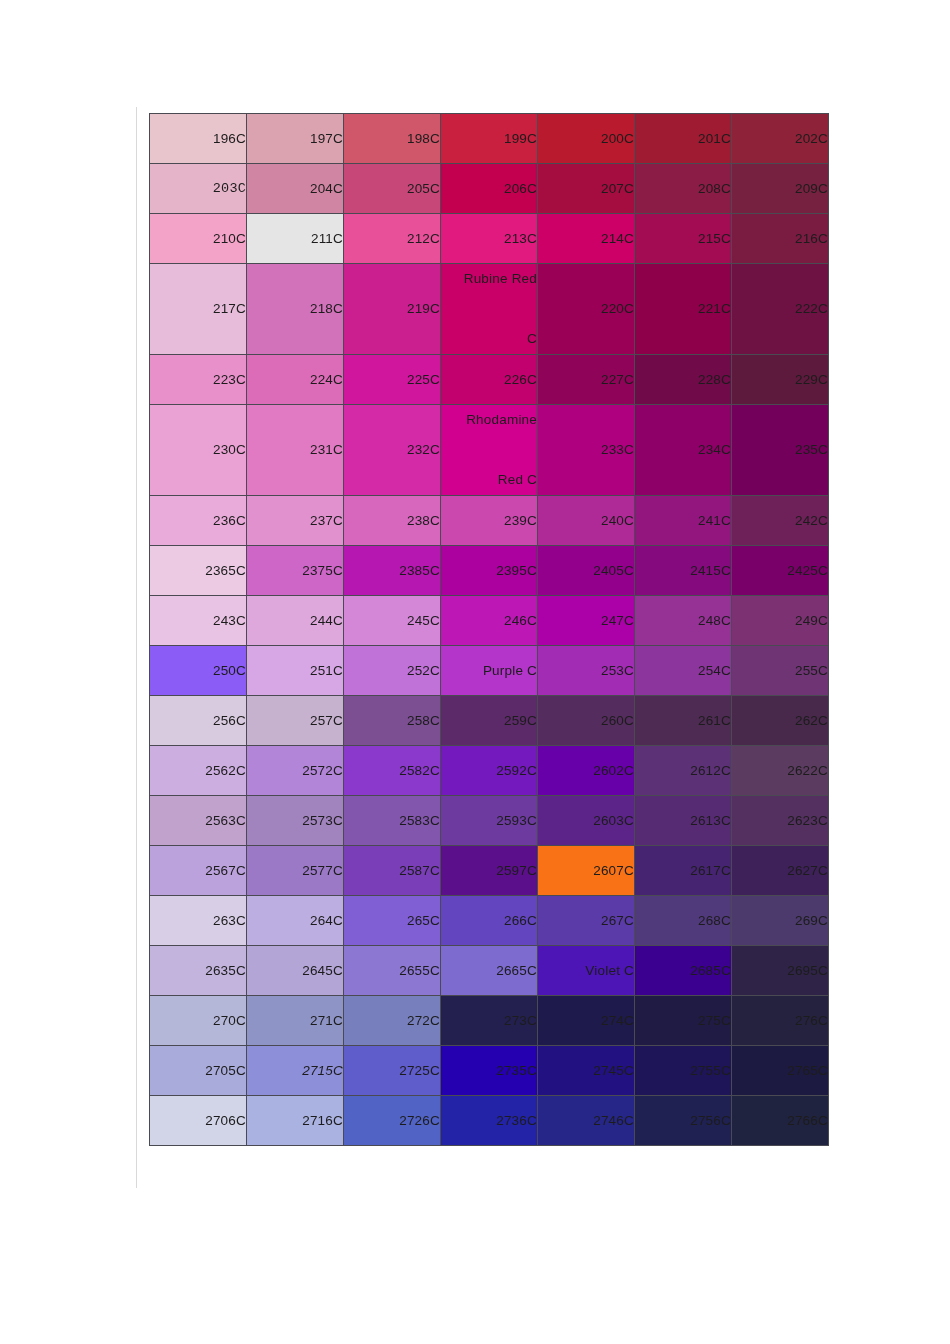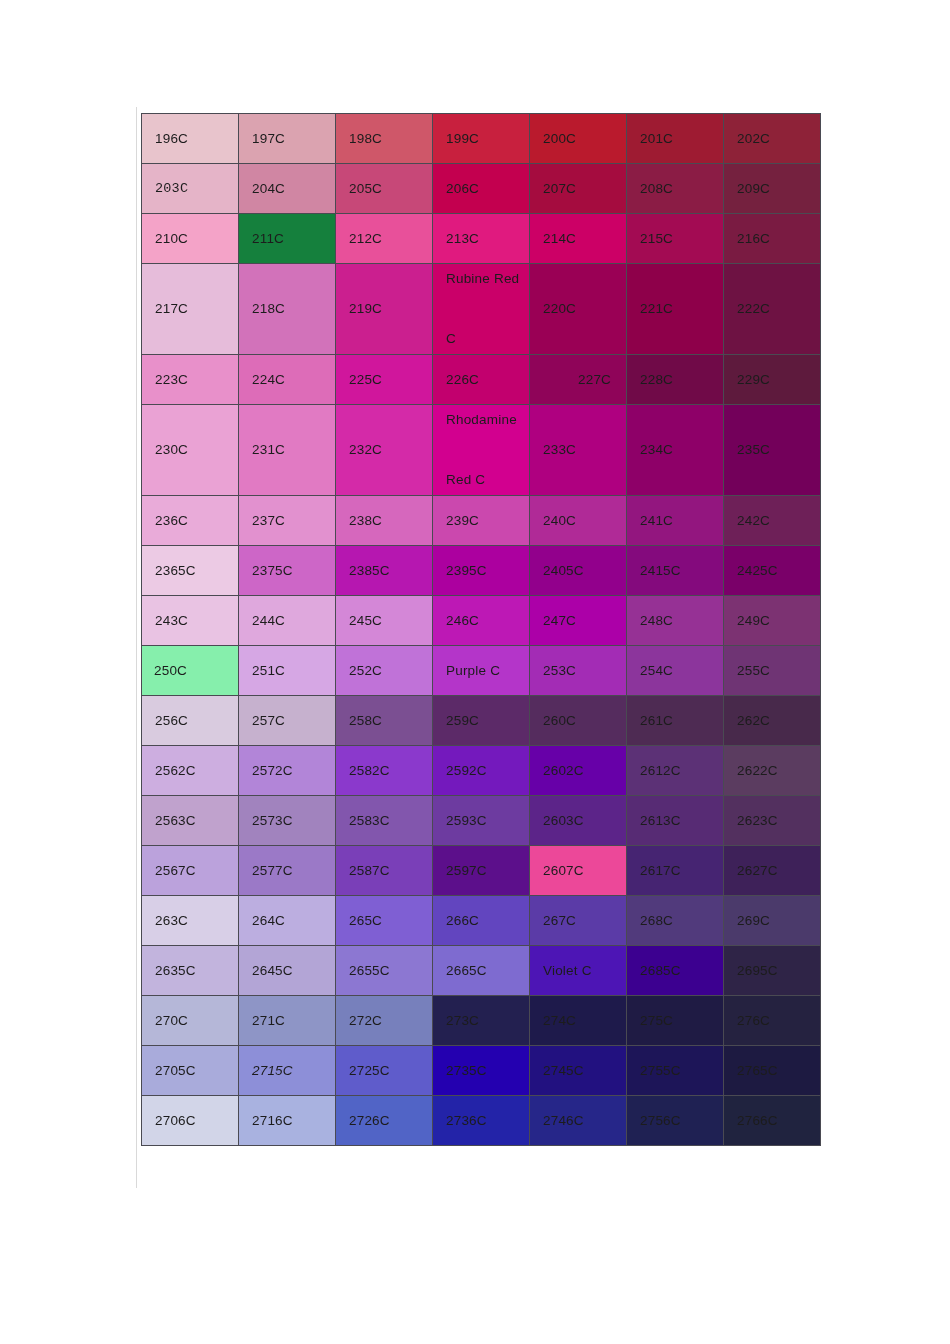--- a/index.html
+++ b/index.html
@@ -20,25 +20,26 @@
     position: absolute;
     left: 136px;
     top: 107px;
     width: 1px;
     height: 1081px;
     background: #d9d9d9;
   }
 
   #swatch-table {
     position: absolute;
-    left: 141px;
+    left: 149px;
     top: 113px;
     border-collapse: collapse;
     table-layout: fixed;
     width: 679px;
+    text-align: right;
   }
 
   #swatch-table td {
     border: 1px solid #4a4a52;
     padding: 0 0 0 13px;
     vertical-align: middle;
     font-size: 13.5px;
     line-height: 30px;
     color: #1c1c1c;
     letter-spacing: 0.2px;
@@ -80,21 +81,21 @@
         <td style="background: rgb(229, 180, 200); font-family: Liberation Mono, monospace;">203C</td>
         <td style="background: rgb(208, 134, 163);">204C</td>
         <td style="background: rgb(199, 72, 120);">205C</td>
         <td style="background: rgb(195, 0, 79);">206C</td>
         <td style="background: rgb(165, 12, 63);">207C</td>
         <td style="background: rgb(139, 28, 69);">208C</td>
         <td style="background: rgb(117, 33, 63);">209C</td>
       </tr>
       <tr>
         <td style="background: rgb(244, 163, 200);">210C</td>
-        <td style="background: #15803d; margin-top: 28px;">211C</td>
+        <td style="background: #e5e5e5; margin-top: 28px;">211C</td>
         <td style="background: rgb(232, 80, 154);">212C</td>
         <td style="background: rgb(224, 26, 127);">213C</td>
         <td style="background: rgb(204, 0, 102);">214C</td>
         <td style="background: rgb(163, 11, 83);">215C</td>
         <td style="background: rgb(122, 27, 66);">216C</td>
       </tr>
       <tr class="tall">
         <td style="background: rgb(230, 188, 218);">217C</td>
         <td style="background: rgb(210, 114, 186);">218C</td>
         <td style="background: rgb(203, 31, 143);">219C</td>
@@ -146,21 +147,21 @@
       <tr>
         <td style="background: rgb(233, 195, 227);">243C</td>
         <td style="background: rgb(223, 168, 221);">244C</td>
         <td style="background: rgb(212, 135, 215);">245C</td>
         <td style="background: rgb(189, 24, 181);">246C</td>
         <td style="background: rgb(172, 0, 168);">247C</td>
         <td style="background: rgb(150, 49, 149);">248C</td>
         <td style="background: rgb(124, 50, 114);">249C</td>
       </tr>
       <tr>
-        <td style="background: #86efac; padding-left: 12px;">250C</td>
+        <td style="background: #8b5cf6; padding-left: 12px;">250C</td>
         <td style="background: rgb(214, 167, 228);">251C</td>
         <td style="background: rgb(192, 114, 216);">252C</td>
         <td style="background: rgb(180, 53, 201);">Purple C</td>
         <td style="background: rgb(163, 44, 181);">253C</td>
         <td style="background: rgb(140, 53, 156);">254C</td>
         <td style="background: rgb(111, 52, 116);">255C</td>
       </tr>
       <tr>
         <td style="background: rgb(217, 203, 223);">256C</td>
         <td style="background: rgb(198, 177, 206);">257C</td>
@@ -186,21 +187,21 @@
         <td style="background: rgb(109, 59, 160);">2593C</td>
         <td style="background: rgb(92, 36, 137);">2603C</td>
         <td style="background: rgb(87, 43, 116);">2613C</td>
         <td style="background: rgb(83, 48, 95);">2623C</td>
       </tr>
       <tr>
         <td style="background: rgb(187, 162, 220);">2567C</td>
         <td style="background: rgb(155, 121, 199);">2577C</td>
         <td style="background: rgb(122, 63, 184);">2587C</td>
         <td style="background: rgb(92, 15, 139);">2597C</td>
-        <td style="background: #ec4899;">2607C</td>
+        <td style="background: #f97316;">2607C</td>
         <td style="background: rgb(70, 36, 114); margin-top: 24px;">2617C</td>
         <td style="background: rgb(62, 33, 89);">2627C</td>
       </tr>
       <tr>
         <td style="background: rgb(216, 207, 231);">263C</td>
         <td style="background: rgb(188, 174, 224);">264C</td>
         <td style="background: rgb(127, 95, 211);">265C</td>
         <td style="background: rgb(98, 69, 191);">266C</td>
         <td style="background: rgb(91, 59, 167);">267C</td>
         <td style="background: rgb(81, 58, 124);">268C</td>

